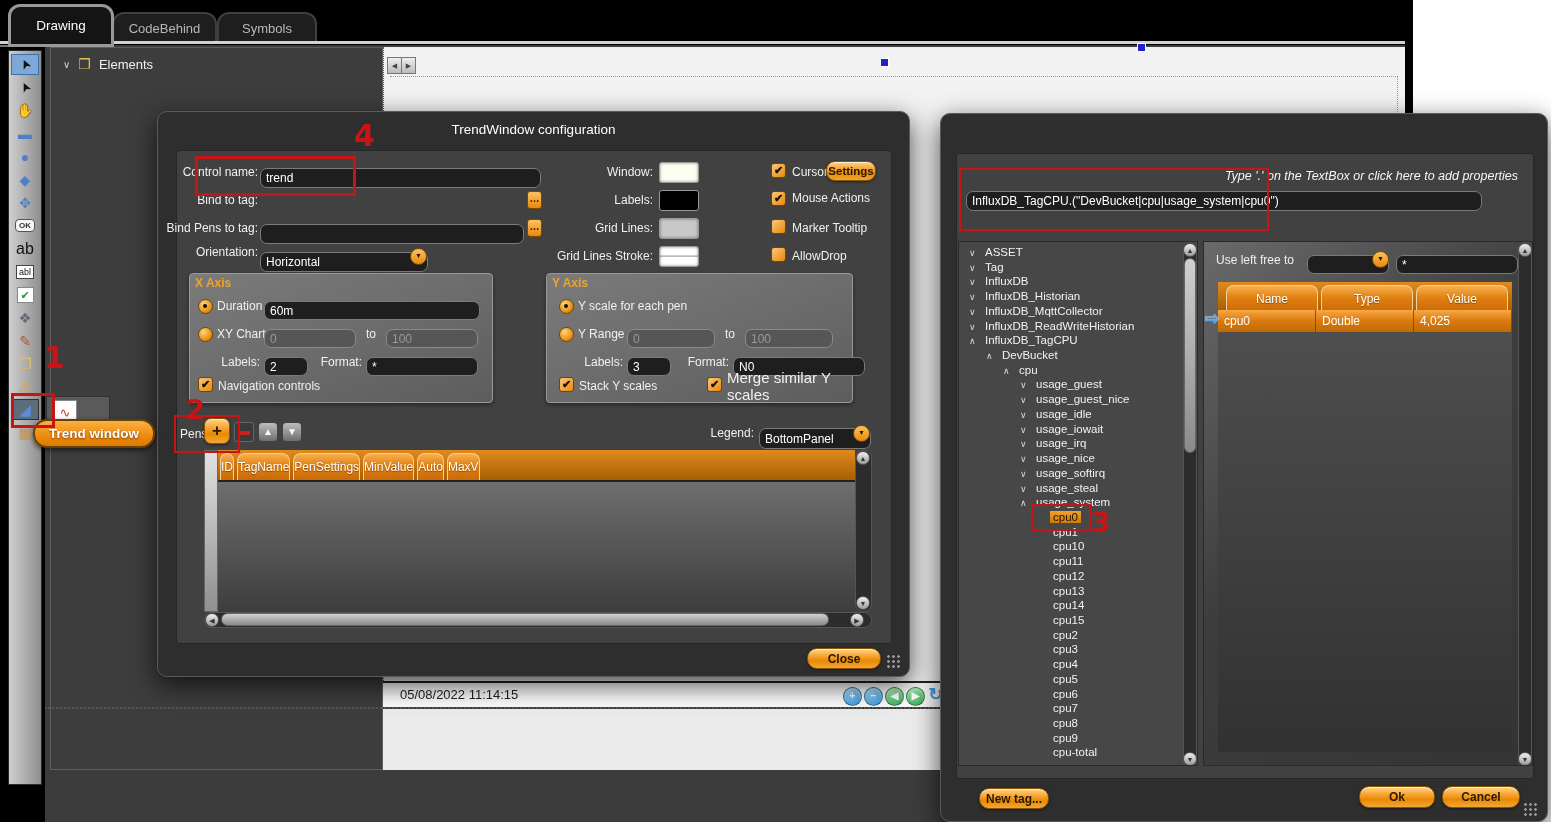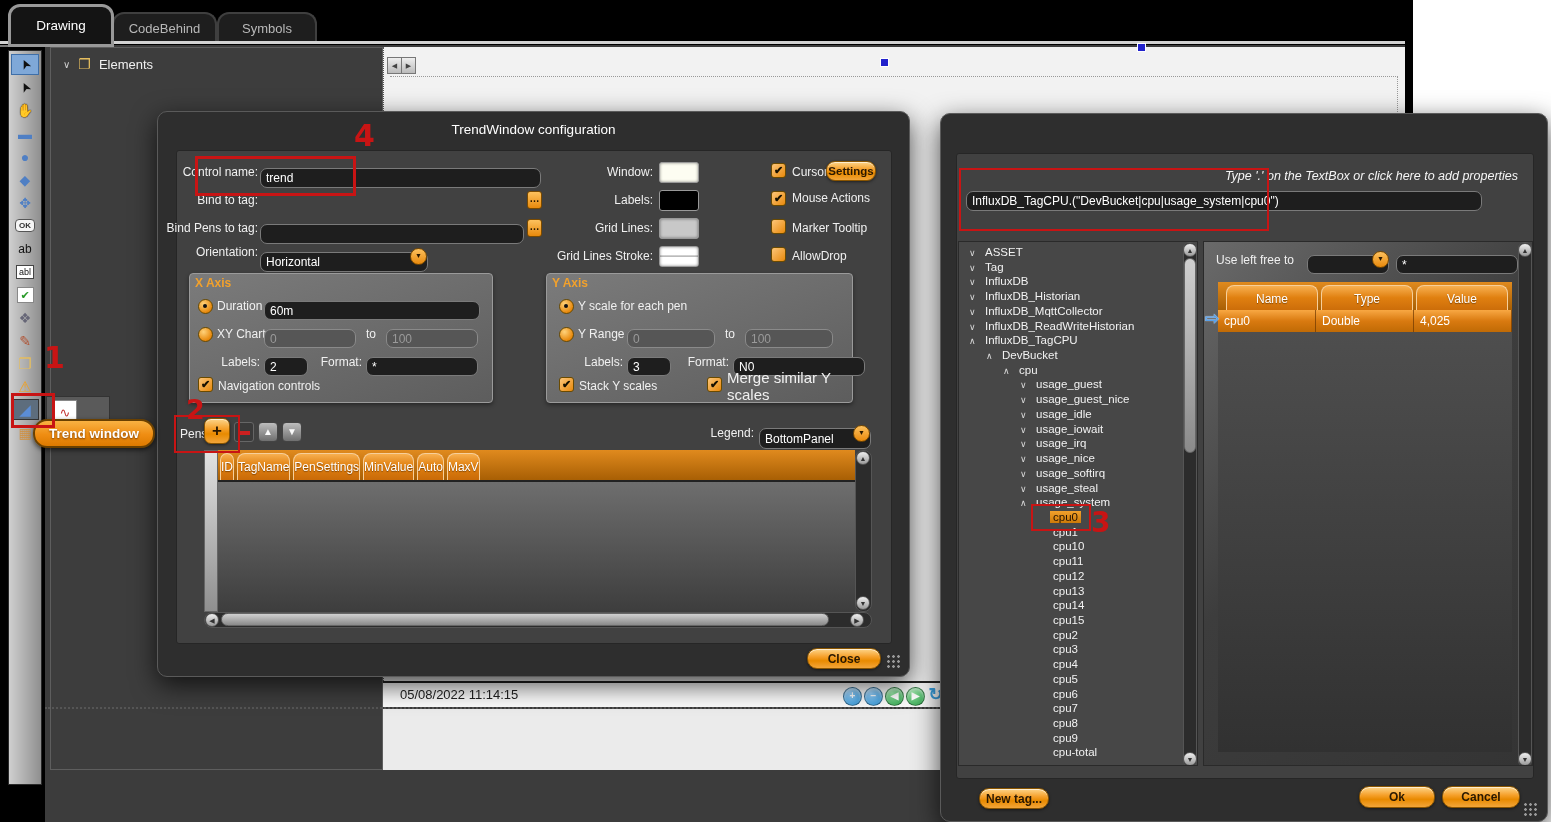--- a/index.html
+++ b/index.html
@@ -17,21 +17,21 @@
            background:linear-gradient(to right,#cfcfcf,#8f8f8f);border:1px solid #2a2a2a;
            display:flex;flex-direction:column;align-items:center;padding-top:2px;box-sizing:border-box;}
   .tbi{width:28px;height:21px;margin:1px 0;display:flex;align-items:center;justify-content:center;
        font-size:14px;color:#223;}
   .tbi.sel{background:#7fa8d8;border:1px solid #3f6fa8;box-sizing:border-box;}
   .tbi.i-cursor .g{display:inline-block;transform:rotate(-115deg);color:#111;font-size:13px;}
   .tbi.i-hand .g{color:#fff;text-shadow:0 0 1px #333,0 0 1px #333;font-size:13px;}
   .tbi.i-blue .g{color:#4f7fc4;}
   .tbi.i-ok .g{background:#f6f6f6;border:1px solid #555;border-radius:4px;font-size:8px;font-weight:bold;
        color:#333;padding:1px 3px;line-height:9px;}
-  .tbi.i-text .g{color:#111;font-size:12px;}
+  .tbi.i-text .g{color:#111;font-size:16px;}
   .tbi.i-textbox .g{background:#fff;border:1px solid #444;font-size:9px;color:#111;padding:0 2px;line-height:12px;}
   .tbi.i-check .g{background:#fff;border:1px solid #888;color:#2a9a2a;font-size:11px;width:15px;height:14px;
        line-height:14px;text-align:center;}
   .tbi.i-mesh .g{color:#667;}
   .tbi.i-paint .g{color:#b05030;}
   .tbi.i-folder .g{color:#e5bd5e;font-size:15px;}
   .tbi.i-warn .g{color:#f0a020;font-size:15px;}
   .tbi.i-trend{background:#5d6d7d;border:1px solid #333;box-sizing:border-box;}
   .tbi.i-trend .g{color:#5b8dd6;font-size:15px;line-height:10px;}
   .tbi.i-grid .g{color:#d09040;font-size:14px;}

